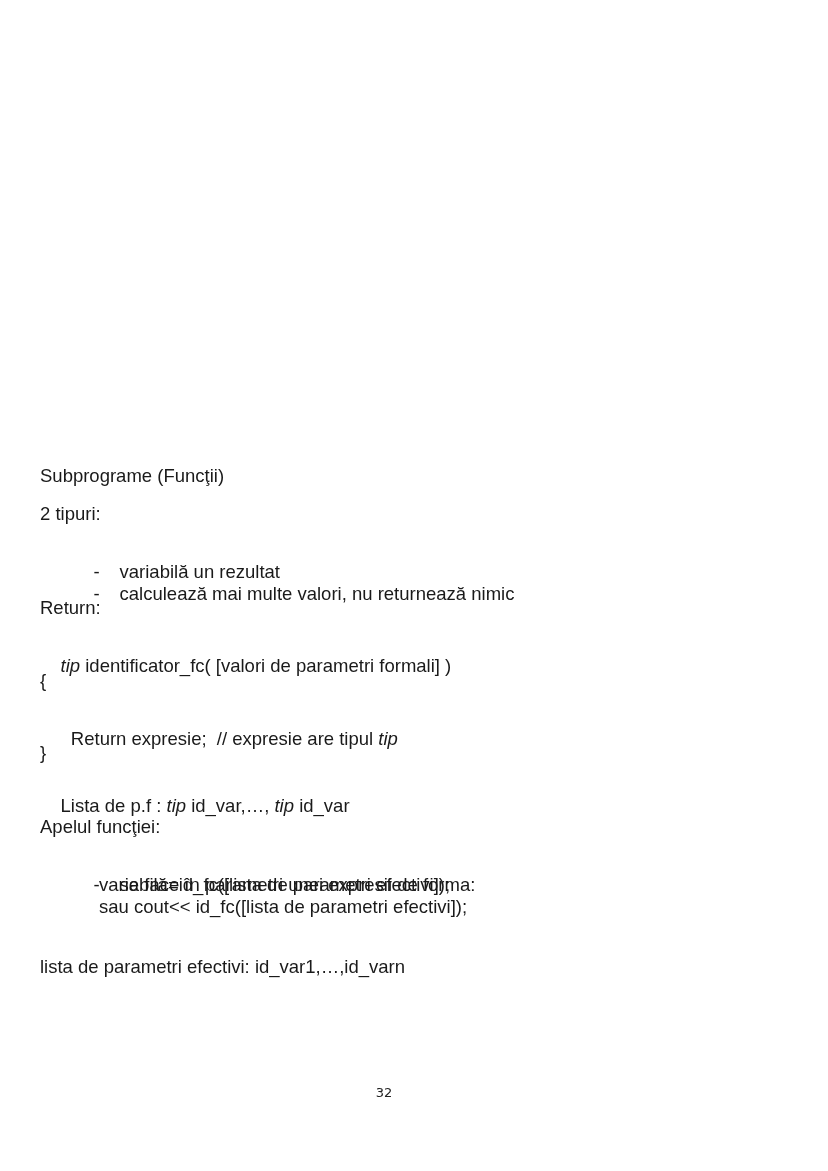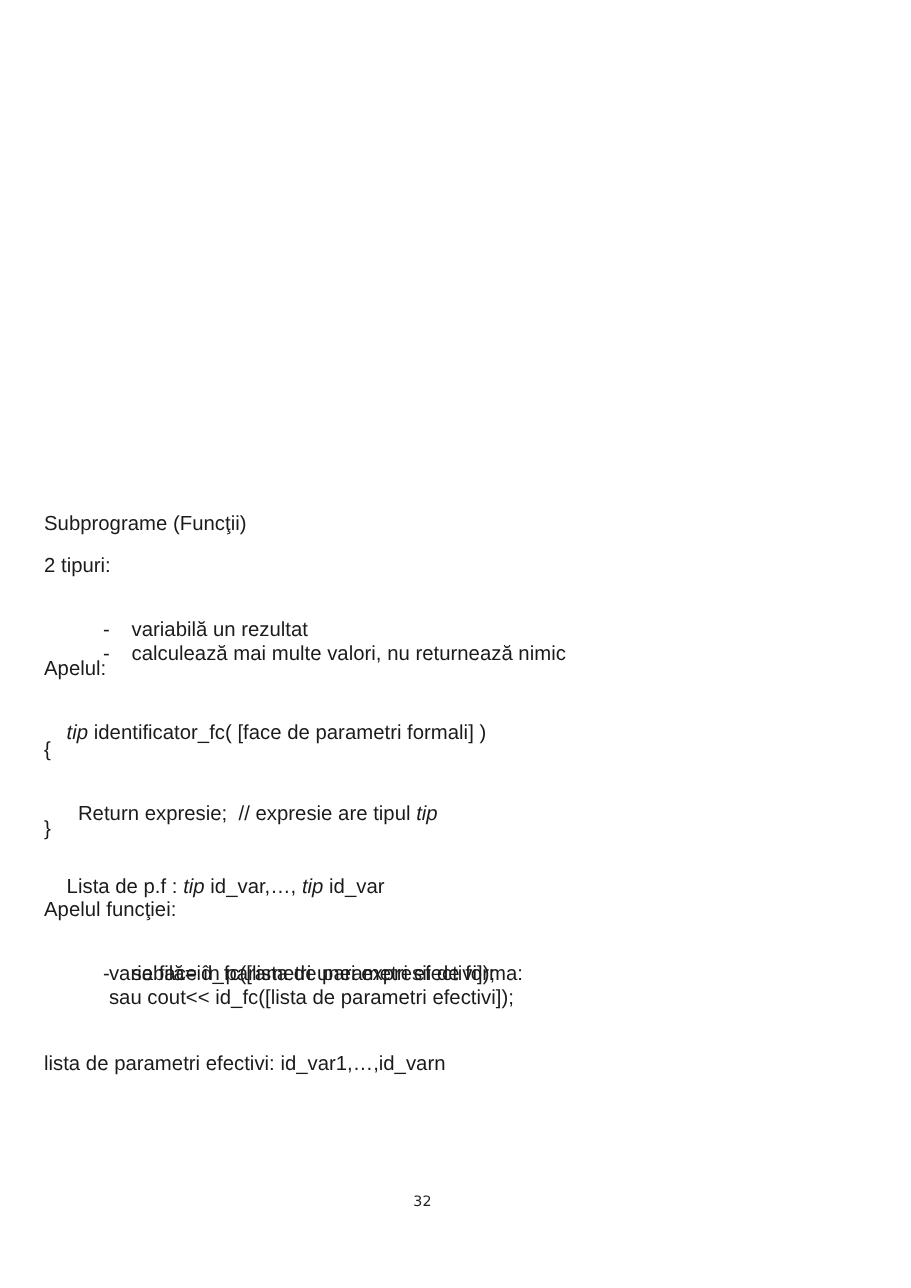--- a/index.html
+++ b/index.html
@@ -25,24 +25,24 @@
   <div class="line" style="top:465px">Subprograme (Funcţii)</div>
   <div class="line" style="top:503px">2 tipuri:</div>
 
   <div class="bullet-row" style="top:539px">
     <span class="dash">-</span><span>variabilă un rezultat</span>
   </div>
   <div class="bullet-row" style="top:561px">
     <span class="dash">-</span><span>calculează mai multe valori, nu returnează nimic</span>
   </div>
 
-  <div class="line" style="top:597px">Apelul:</div>
+  <div class="line" style="top:597px">Return:</div>
 
   <div class="line" style="top:633px">
-    <i>tip</i><span> identificator_fc( [face de parametri formali] )</span>
+    <i>tip</i><span> identificator_fc( [valori de parametri formali] )</span>
   </div>
   <div class="line" style="top:670px">{</div>
   <div class="line" style="top:706px">
     <span>  Return expresie;  // expresie are tipul </span><i>tip</i>
   </div>
   <div class="line" style="top:742px">}</div>
 
   <div class="line" style="top:773px">
     <span>Lista de p.f : </span><i>tip</i><span> id_var,…, </span><i>tip</i><span> id_var</span>
   </div>

